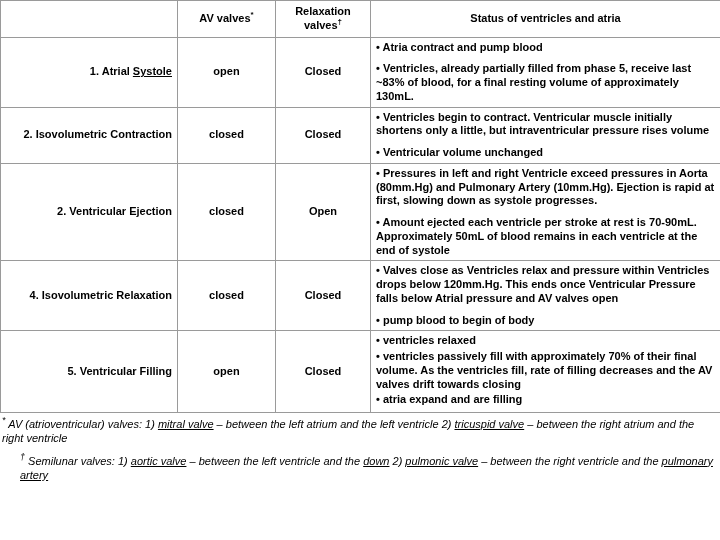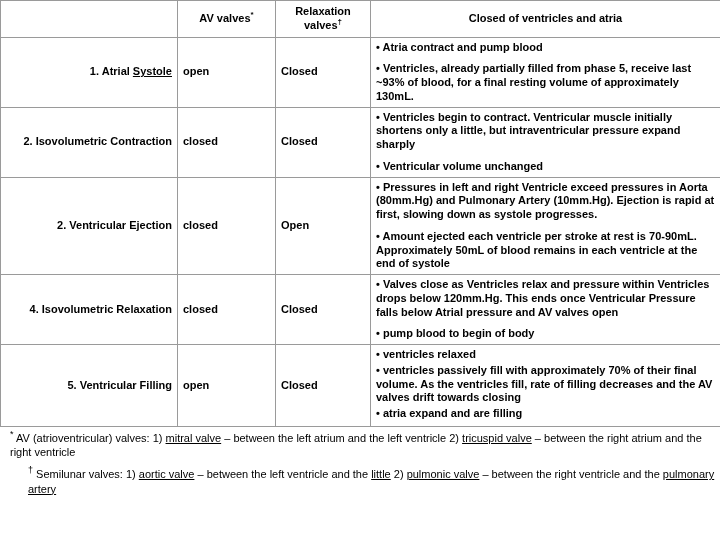--- a/index.html
+++ b/index.html
@@ -48,20 +48,21 @@
     padding-bottom: 4px;
   }
   tr.header-row td.blank {
     border-left: 1px solid #9a9a9a;
   }
   td.phase {
     text-align: right;
     padding-left: 4px;
   }
   td.valve {
+    text-align: center;
   }
   td.status {
     text-align: left;
     vertical-align: top;
     padding-top: 4px;
     padding-bottom: 4px;
   }
   td.status p {
     margin: 0 0 8px 0;
   }
@@ -78,21 +79,22 @@
     font-size: 8px;
     vertical-align: super;
     line-height: 0;
   }
   .footnotes {
     padding: 4px 2px 0 2px;
     font-size: 11px;
     line-height: 1.3;
   }
   .footnote {
-    margin: 0 0 2px 8px;
+    margin: 0 0 2px 0;
+    font-style: italic;
   }
   .footnote.second {
     margin-top: 8px;
     padding-left: 18px;
   }
   .fn-marker {
     font-size: 9px;
     vertical-align: super;
     line-height: 0;
   }
@@ -107,39 +109,39 @@
       <col class="c0">
         <col class="c1">
         <col class="c2">
         <col class="c3">
     </colgroup>
     <tbody>
       <tr class="header-row">
         <td class="blank"></td>
         <td><span>AV valves</span><sup>*</sup></td>
         <td><span>Relaxation valves</span><sup>†</sup></td>
-        <td>Closed of ventricles and atria</td>
+        <td>Status of ventricles and atria</td>
       </tr>
 
       <tr>
         <td class="phase"><span>1. Atrial </span><span class="uline">Systole</span></td>
         <td class="valve">open</td>
         <td class="valve">Closed</td>
         <td class="status">
           <p>• Atria contract and pump blood</p>
-          <p>• Ventricles, already partially filled from phase 5, receive last ~93% of blood, for a final resting volume of approximately 130mL.</p>
+          <p>• Ventricles, already partially filled from phase 5, receive last ~83% of blood, for a final resting volume of approximately 130mL.</p>
         </td>
       </tr>
 
       <tr>
         <td class="phase"><span>2. Isovolumetric Contraction</span></td>
         <td class="valve">closed</td>
         <td class="valve">Closed</td>
         <td class="status">
-          <p>• Ventricles begin to contract. Ventricular muscle initially shortens only a little, but intraventricular pressure expand sharply</p>
+          <p>• Ventricles begin to contract. Ventricular muscle initially shortens only a little, but intraventricular pressure rises volume</p>
           <p>• Ventricular volume unchanged</p>
         </td>
       </tr>
 
       <tr>
         <td class="phase"><span>2. Ventricular Ejection</span></td>
         <td class="valve">closed</td>
         <td class="valve">Open</td>
         <td class="status">
           <p>• Pressures in left and right Ventricle exceed pressures in Aorta (80mm.Hg) and Pulmonary Artery (10mm.Hg). Ejection is rapid at first, slowing down as systole progresses.</p>
@@ -168,17 +170,17 @@
         </td>
       </tr>
     </tbody>
   </table>
 
   <div class="footnotes">
     <p class="footnote">
       <span class="fn-marker">*</span><span> AV (atrioventricular) valves: 1) </span><span class="uline">mitral valve</span><span> – between the left atrium and the left ventricle    2) </span><span class="uline">tricuspid valve</span><span> – between the right atrium and the right ventricle</span>
     </p>
     <p class="footnote second">
-      <span class="fn-marker">†</span><span> Semilunar valves:  1) </span><span class="uline">aortic valve</span><span> – between the left ventricle and the </span><span class="uline">little</span><span>  2) </span><span class="uline">pulmonic valve</span><span> – between the right ventricle and the </span><span class="uline">pulmonary artery</span>
+      <span class="fn-marker">†</span><span> Semilunar valves:  1) </span><span class="uline">aortic valve</span><span> – between the left ventricle and the </span><span class="uline">down</span><span>  2) </span><span class="uline">pulmonic valve</span><span> – between the right ventricle and the </span><span class="uline">pulmonary artery</span>
     </p>
   </div>
 
 </div>
 
 </body></html>

